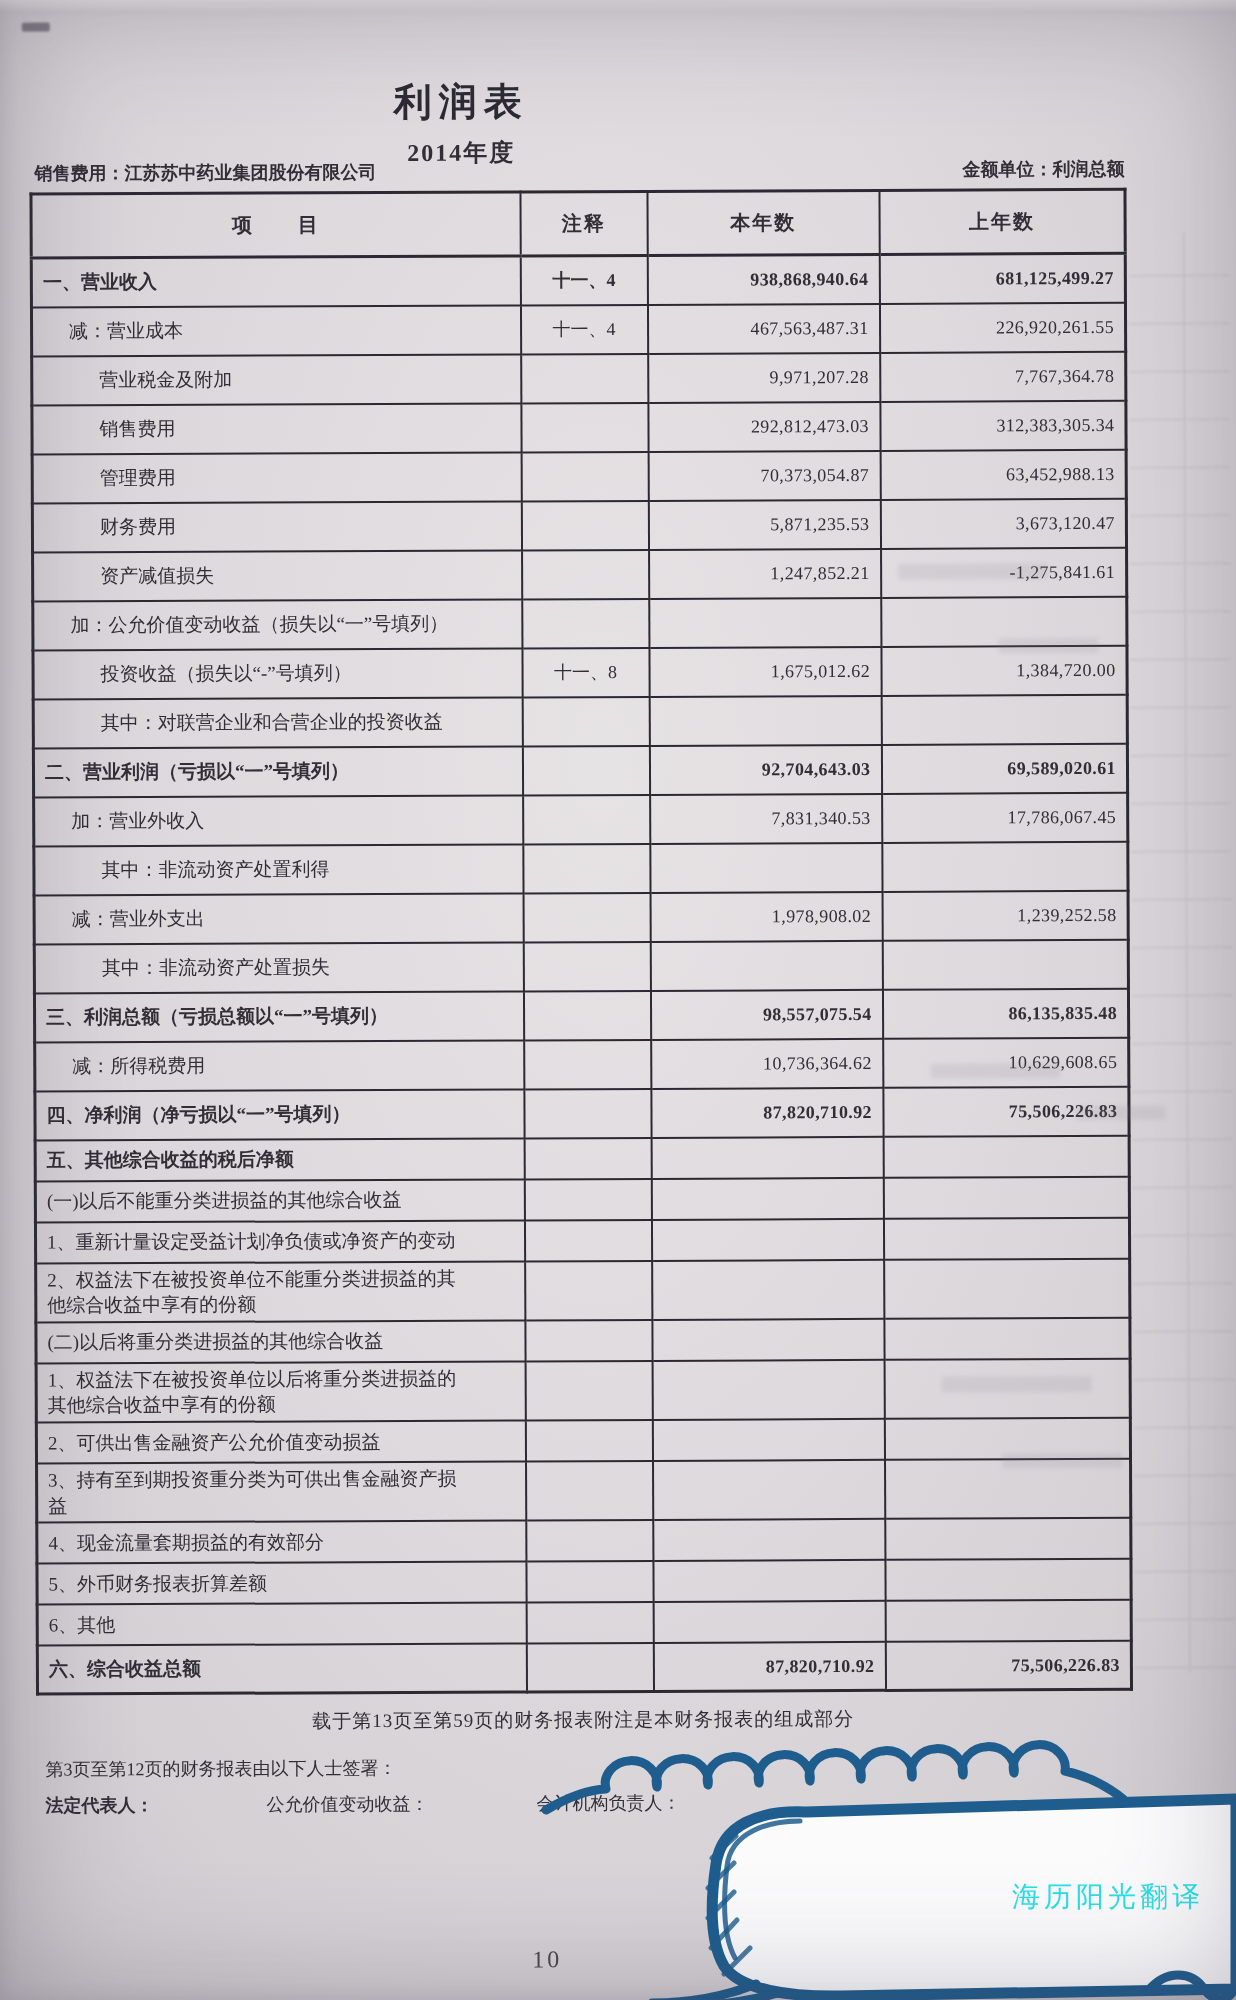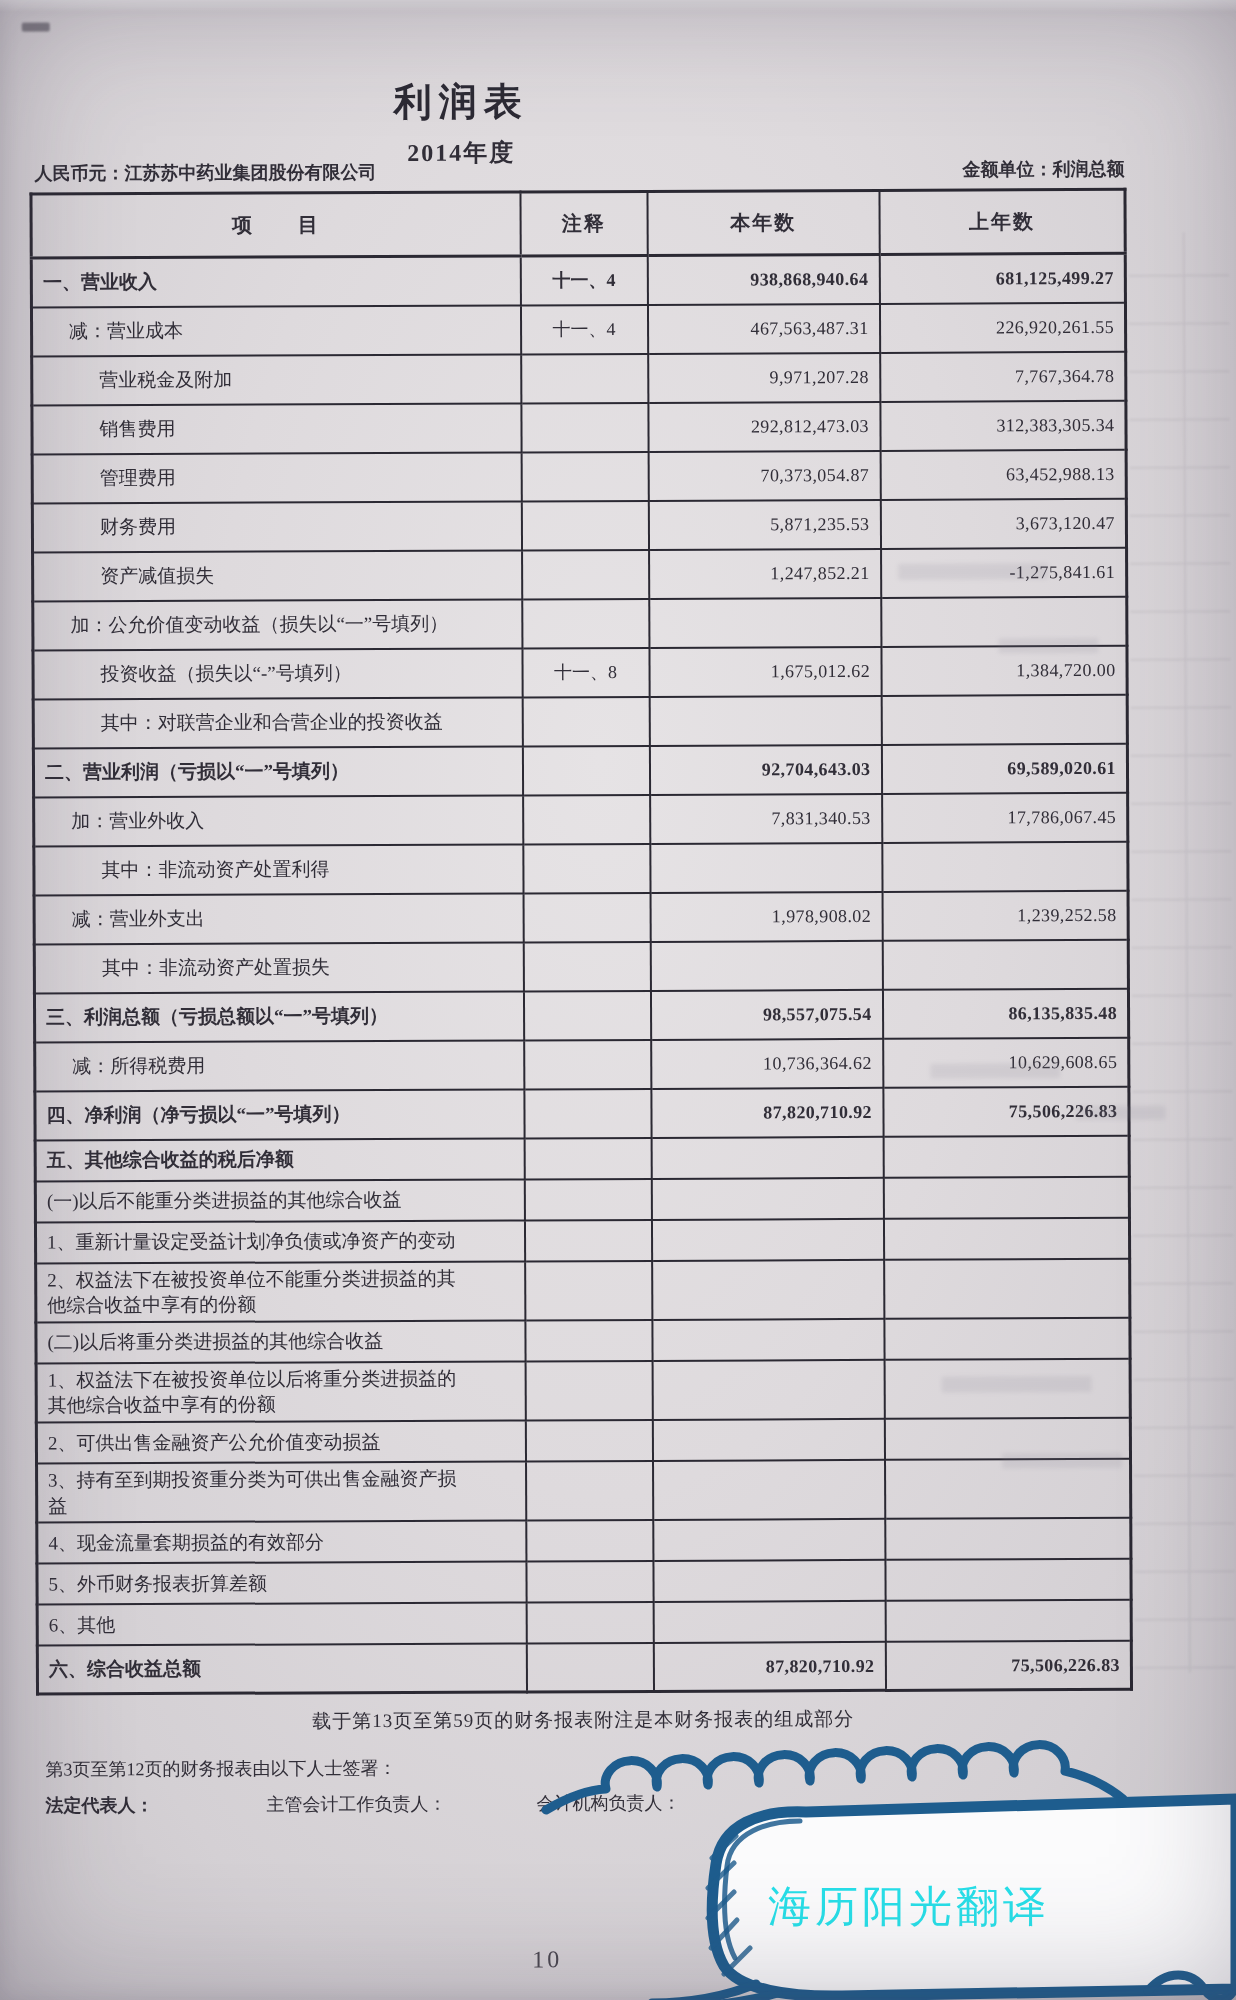--- a/index.html
+++ b/index.html
@@ -61,38 +61,38 @@
   .smudge{position:absolute;background:#837f8e;opacity:.14;filter:blur(2px);border-radius:2px;}
   .mark-dark{opacity:.55;filter:blur(1px);background:#3a3742;}
   .bleed-strip{position:absolute;left:1132px;top:235px;width:100px;height:1440px;opacity:.10;
     filter:blur(1px);
     background:
       repeating-linear-gradient(to bottom, transparent 0 42px, #5f5b68 42px 44px, transparent 44px 48px),
       linear-gradient(to right, transparent 0 54px, #5f5b68 54px 56px, transparent 56px 100%);}
 
   
   .doodle{position:absolute;left:0;top:0;pointer-events:none;}
-  .stamp-text{position:absolute;top:1878px;left:768px;width:436px;text-align:left;
-      font-size:43px;letter-spacing:4px;color:#27dfe8;font-weight:400;}
+  .stamp-text{position:absolute;top:1878px;left:768px;width:436px;text-align:right;
+      font-size:28px;letter-spacing:4px;color:#27dfe8;font-weight:400;}
 </style>
 </head>
 <body>
 
 <div class="page">
   <div class="top-light"></div>
 
   <div class="tilt">
 
     <div class="title-block">
       <div class="doc-title">利润表</div>
       <div class="doc-period">2014年度</div>
     </div>
 
     <div class="meta">
-      <div><span>人民币元：</span><span>江苏苏中药业集团股份有限公司</span></div>
+      <div><span>销售费用：</span><span>江苏苏中药业集团股份有限公司</span></div>
       <div class="currency-note">金额单位：利润总额</div>
     </div>
 
     <table class="statement">
       <colgroup>
         <col style="width:489px">
           <col style="width:127px">
           <col style="width:232px">
           <col style="width:246px">
       </colgroup>
@@ -285,21 +285,21 @@
             <td class="c-num">87,820,710.92</td>
             <td class="c-num">75,506,226.83</td>
           </tr>
         </tbody>
     </table>
 
     <div class="note-line">载于第13页至第59页的财务报表附注是本财务报表的组成部分</div>
     <div class="signers-line">第3页至第12页的财务报表由以下人士签署：</div>
     <div class="sig-row">
       <span class="sig-legal">法定代表人：</span>
-      <span class="sig-chief">主管会计工作负责人：</span>
+      <span class="sig-chief">公允价值变动收益：</span>
       <span class="sig-dept">会计机构负责人：</span>
     </div>
     <div class="page-num">10</div>
 
     <div class="bleed-strip"></div>
     <div class="smudge mark-dark" style="left:26px;top:20px;width:28px;height:9px;"></div>
     <div class="smudge" style="left:900px;top:565px;width:150px;height:16px;"></div>
     <div class="smudge" style="left:1000px;top:640px;width:100px;height:15px;"></div>
     <div class="smudge" style="left:930px;top:1065px;width:130px;height:15px;"></div>
     <div class="smudge" style="left:1075px;top:1108px;width:90px;height:14px;"></div>

